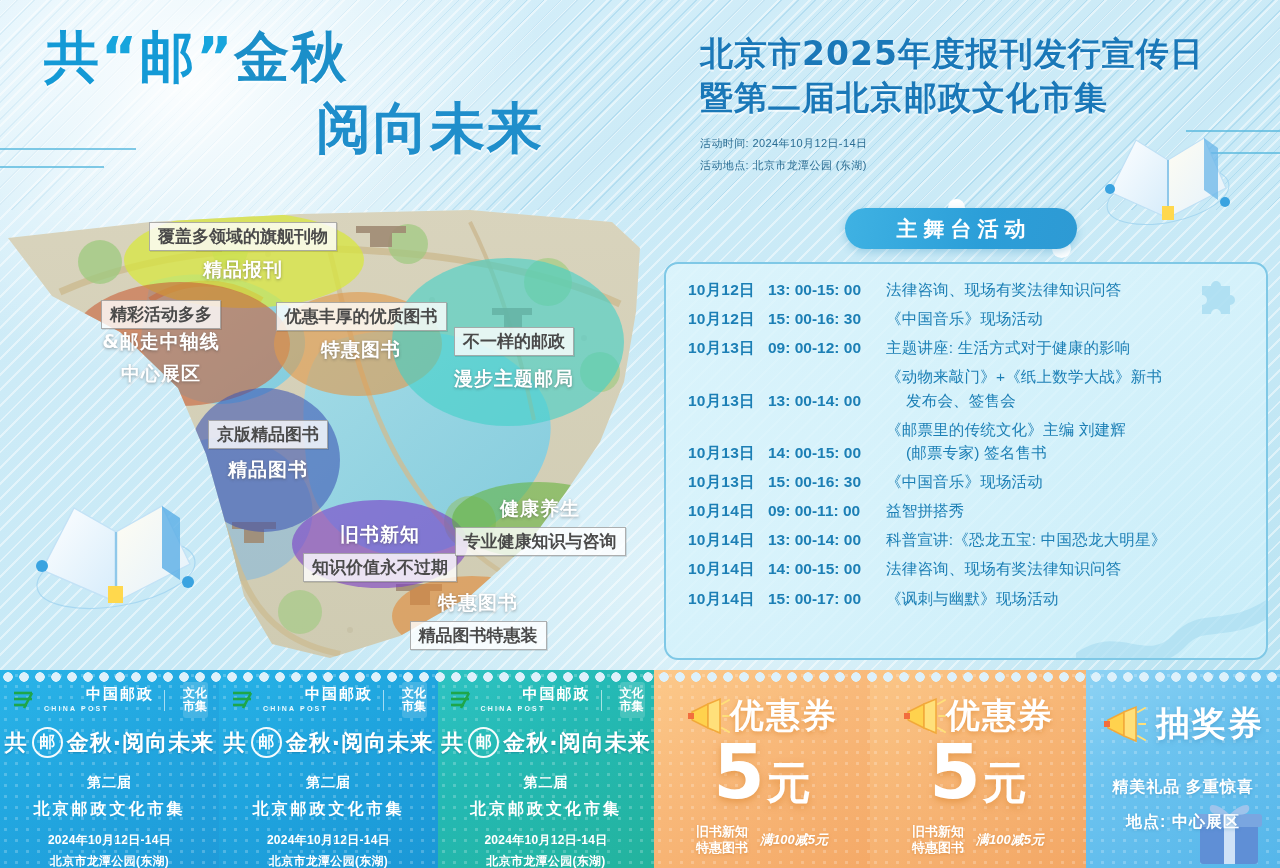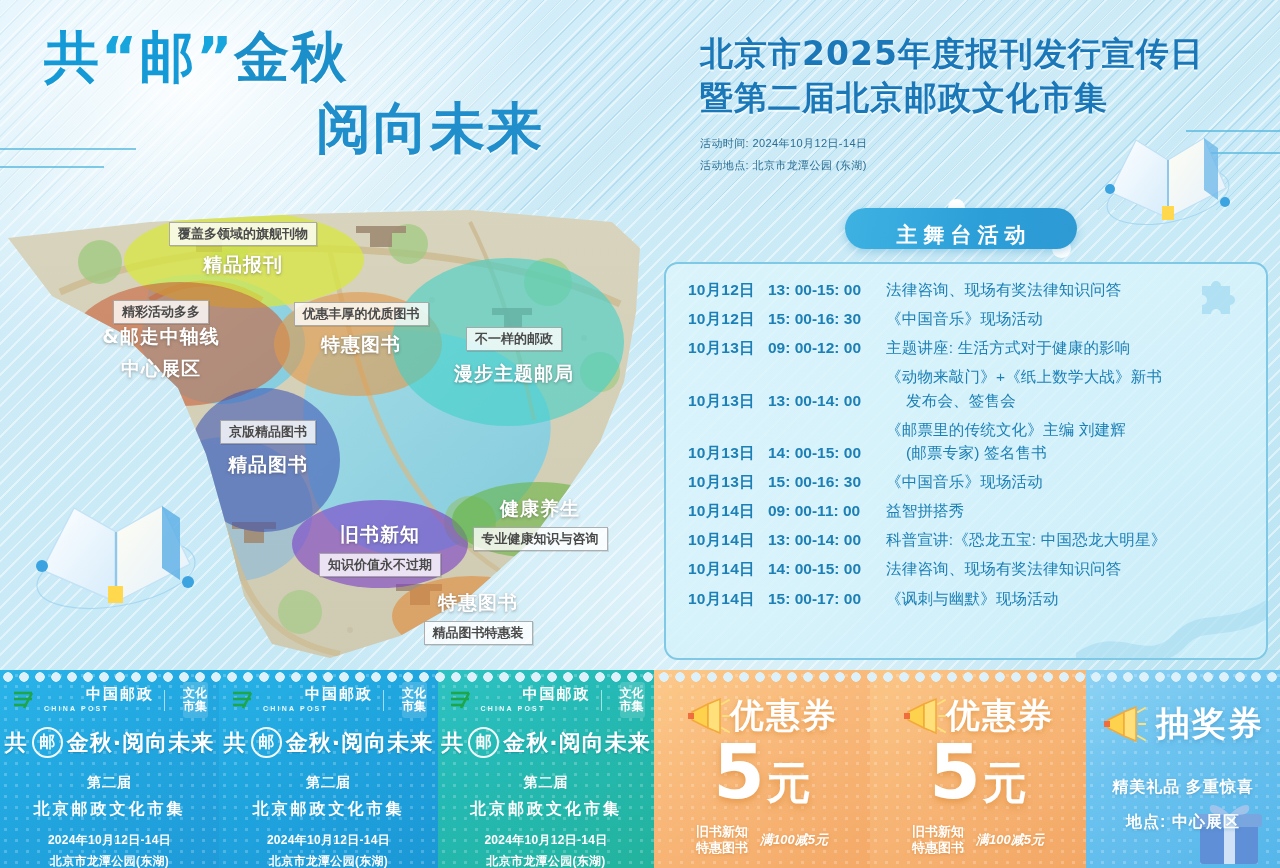--- a/index.html
+++ b/index.html
@@ -42,21 +42,21 @@
 
   
   .hdr-right { position:absolute; left:700px; top:32px; width:560px; }
   .hr-title { font-size:33px; font-weight:900; color:#1a78b8; line-height:1.32;
       letter-spacing:1px; font-family:"DejaVu Sans","Liberation Sans",sans-serif;
       text-shadow:0 2px 0 rgba(255,255,255,.65); }
   .hr-meta { margin-top:14px; font-size:11px; color:#2b6d93; line-height:1.95; letter-spacing:.4px; }
 
   .stage-btn { position:absolute; left:845px; top:208px; width:232px; height:41px;
       border-radius:22px; background:linear-gradient(100deg,#3fb2e3,#2b9ed8 60%,#2e9ad4);
-      display:flex; align-items:flex-end; justify-content:center;
+      display:flex; align-items:center; justify-content:center;
       box-shadow:0 3px 9px rgba(40,140,190,.30); }
   .stage-btn span { color:#fff; font-size:21px; font-weight:900; letter-spacing:6px;
       font-family:"DejaVu Sans","Liberation Sans",sans-serif; text-indent:6px; }
   .stage-dot { position:absolute; border-radius:50%; background:#fff; }
   .sd1 { left:948px; top:199px; width:17px; height:17px; }
   .sd2 { left:1052px; top:239px; width:19px; height:19px; }
 
   
   .book-tr { position:absolute; left:1092px; top:126px; width:152px; height:108px; }
   .book-bl { position:absolute; left:18px; top:488px; width:196px; height:132px; }
@@ -80,21 +80,21 @@
   
   .map { position:absolute; left:0; top:192px; width:668px; height:478px; }
   .map svg { display:block; }
 
   .zone-label { position:absolute; text-align:center; pointer-events:none; }
   .zl-big { font-weight:900; color:#fff; font-size:19px; letter-spacing:1px;
             text-shadow:0 1px 3px rgba(60,60,60,.45);
             font-family:"DejaVu Sans","Liberation Sans",sans-serif; }
   .zl-tag { display:inline-block; background:rgba(255,255,255,.80);
             border:1px solid rgba(110,110,110,.55); color:#4a4a4a;
-            font-size:13px; font-weight:700; padding:2px 8px; white-space:nowrap;
+            font-size:17px; font-weight:700; padding:2px 8px; white-space:nowrap;
             box-shadow:1px 1px 0 rgba(0,0,0,.10); }
 
   
   .strip { position:absolute; left:0; top:670px; width:1280px; height:198px; display:flex; }
   .tk { position:relative; height:198px; overflow:hidden; }
   .tk-a { width:219px; background:linear-gradient(150deg,#2ab4e8 0%,#22a7e0 45%,#1e9ad8 100%); }
   .tk-b { width:219px; background:linear-gradient(150deg,#27b2e6 0%,#1fa4de 45%,#1b97d6 100%); }
   .tk-c { width:216px; background:linear-gradient(150deg,#2ec3c2 0%,#24b9b4 40%,#23b39d 100%); }
   .tk-d { width:216px; background:linear-gradient(150deg,#fcc98a 0%,#f8b879 45%,#f4a967 100%); }
   .tk-e { width:216px; background:linear-gradient(150deg,#fbc687 0%,#f7b676 45%,#f3a765 100%); }

